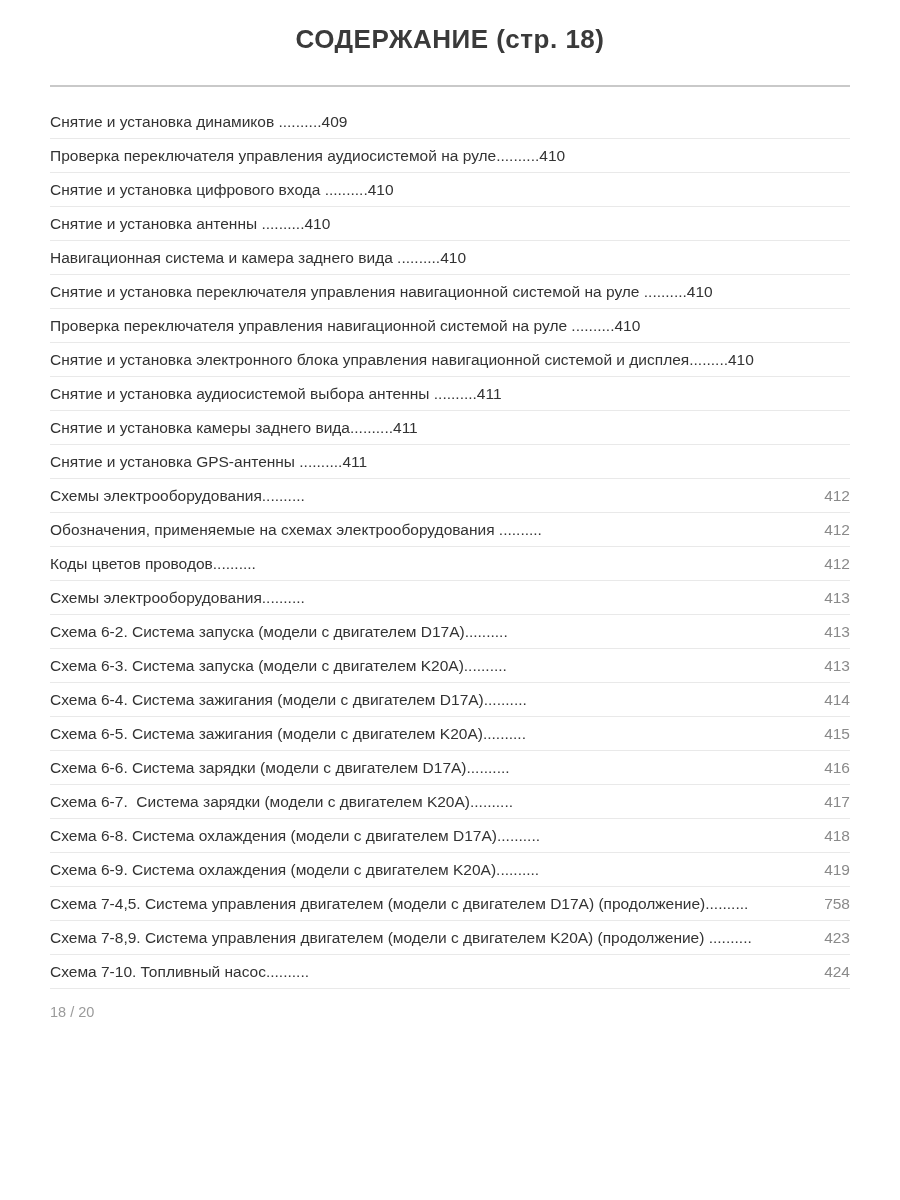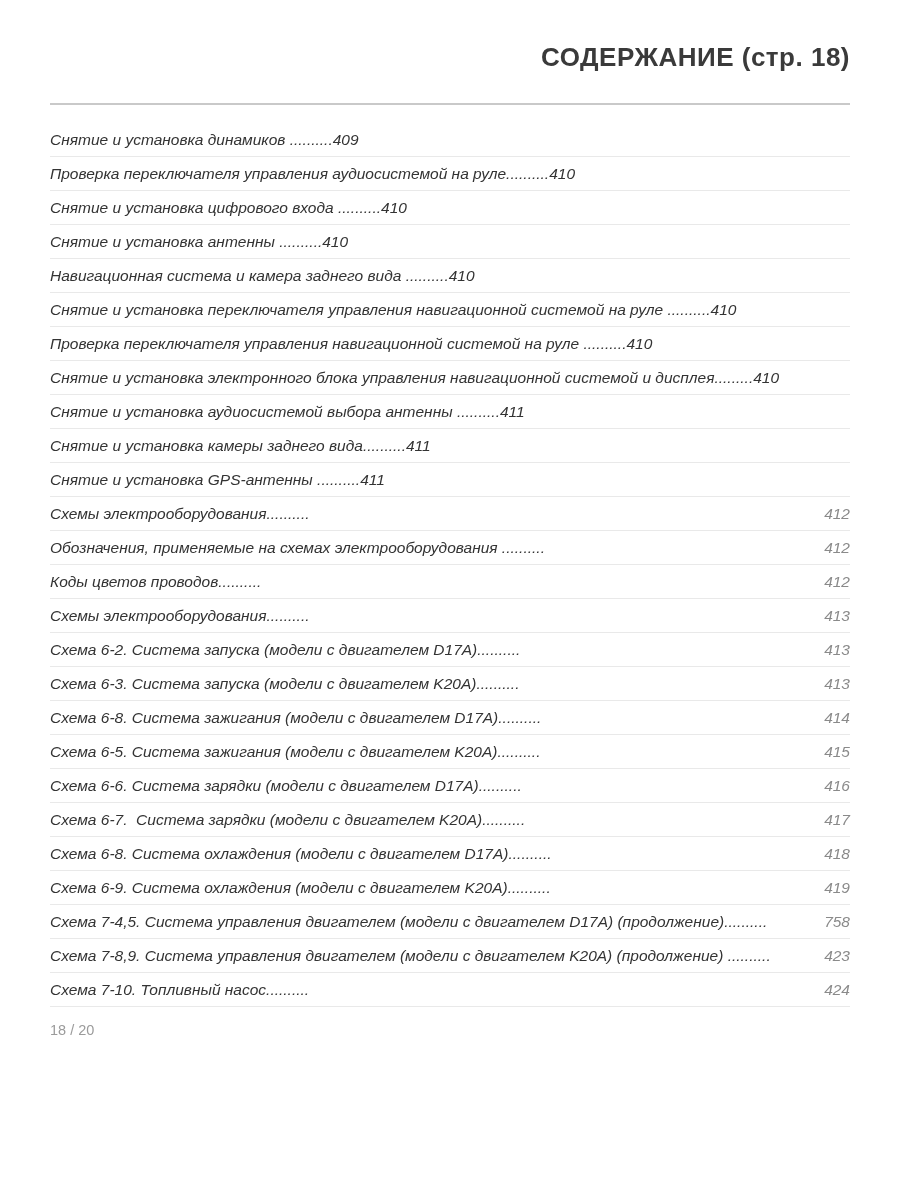--- a/index.html
+++ b/index.html
@@ -13,34 +13,34 @@
   }
   *{box-sizing:border-box;margin:0;padding:0;}
   html,body{width:900px;height:1200px;}
   body{
     background:var(--c-bg);
     font-family:"Liberation Sans","DejaVu Sans",sans-serif;
     overflow:hidden;
   }
   .page{width:900px;height:1200px;padding:0 50px;}
   .doc-title{
-    margin-top:40px;
-    text-align:right;
+    margin-top:22px;
+    text-align:center;
     font-size:26px;
     line-height:34px;
     font-weight:bold;
     letter-spacing:0.5px;
     color:var(--c-title);
   }
   .title-rule{
     margin-top:29px;
     height:2px;
     background:var(--c-rule);
   }
-  .toc-list{margin-top:18px;font-style:italic;}
+  .toc-list{margin-top:18px;}
   .toc-row{
     display:flex;
     align-items:flex-end;
     justify-content:space-between;
     gap:16px;
     padding:5px 0 4px 0;
     border-bottom:1px solid var(--c-divider);
     font-size:15.5px;
     line-height:24px;
     color:var(--c-text);
@@ -121,21 +121,21 @@
       </div>
       <div class="toc-row">
         <span class="toc-label">Схема 6-2. Система запуска (модели с двигателем D17A)..........</span>
         <span class="toc-page">413</span>
       </div>
       <div class="toc-row">
         <span class="toc-label">Схема 6-3. Система запуска (модели с двигателем K20A)..........</span>
         <span class="toc-page">413</span>
       </div>
       <div class="toc-row">
-        <span class="toc-label">Схема 6-8. Система зажигания (модели с двигателем D17A)..........</span>
+        <span class="toc-label">Схема 6-4. Система зажигания (модели с двигателем D17A)..........</span>
         <span class="toc-page">414</span>
       </div>
       <div class="toc-row">
         <span class="toc-label">Схема 6-5. Система зажигания (модели с двигателем K20A)..........</span>
         <span class="toc-page">415</span>
       </div>
       <div class="toc-row">
         <span class="toc-label">Схема 6-6. Система зарядки (модели с двигателем D17A)..........</span>
         <span class="toc-page">416</span>
       </div>

